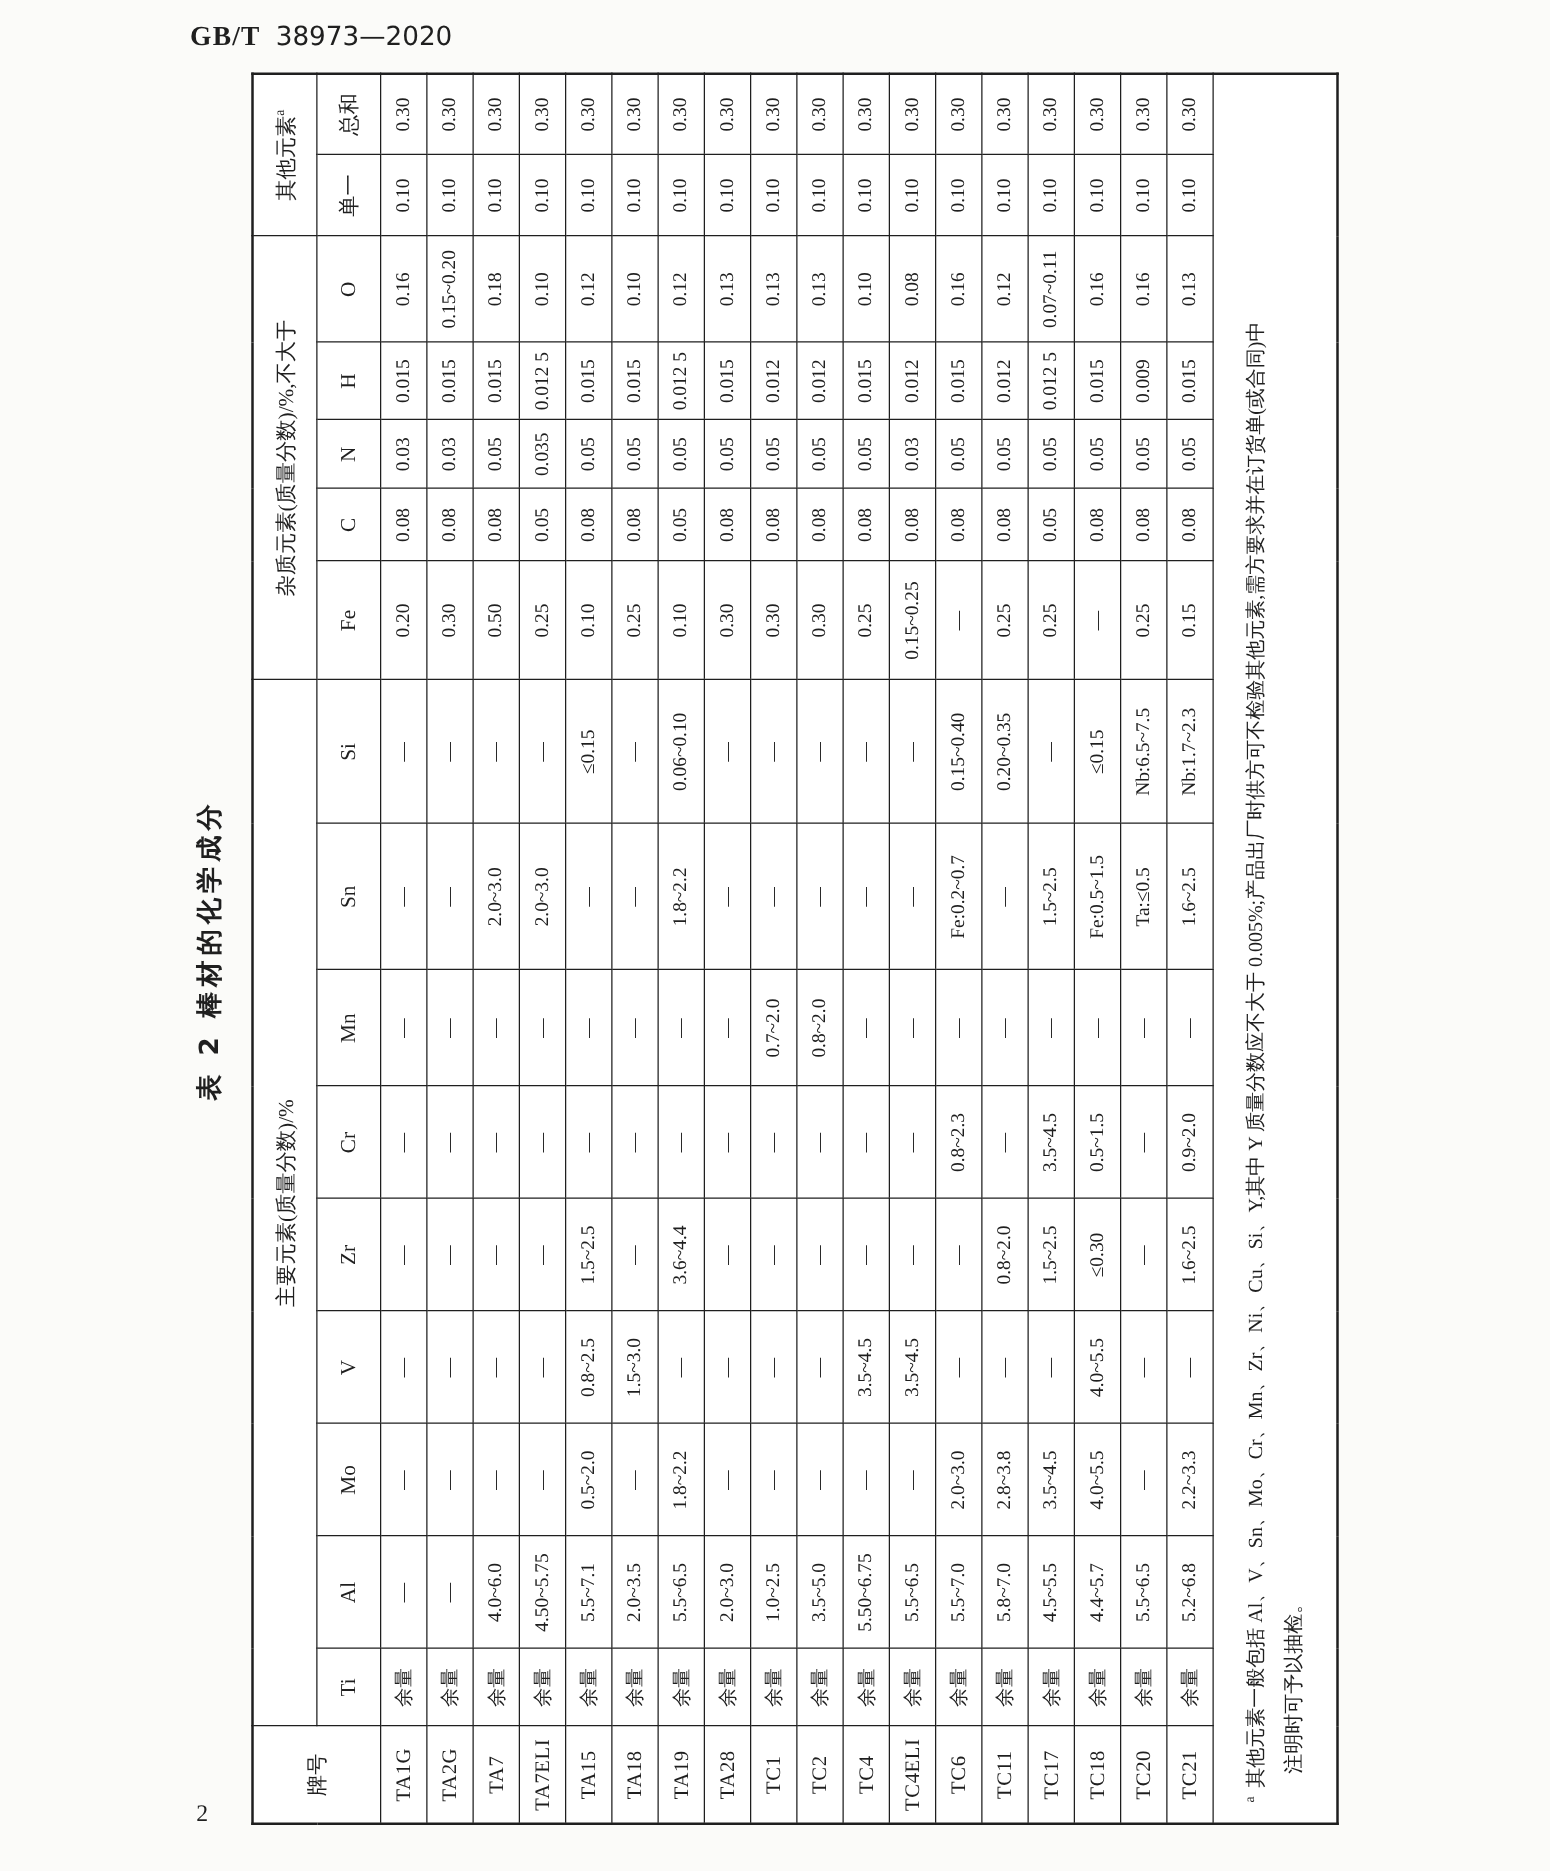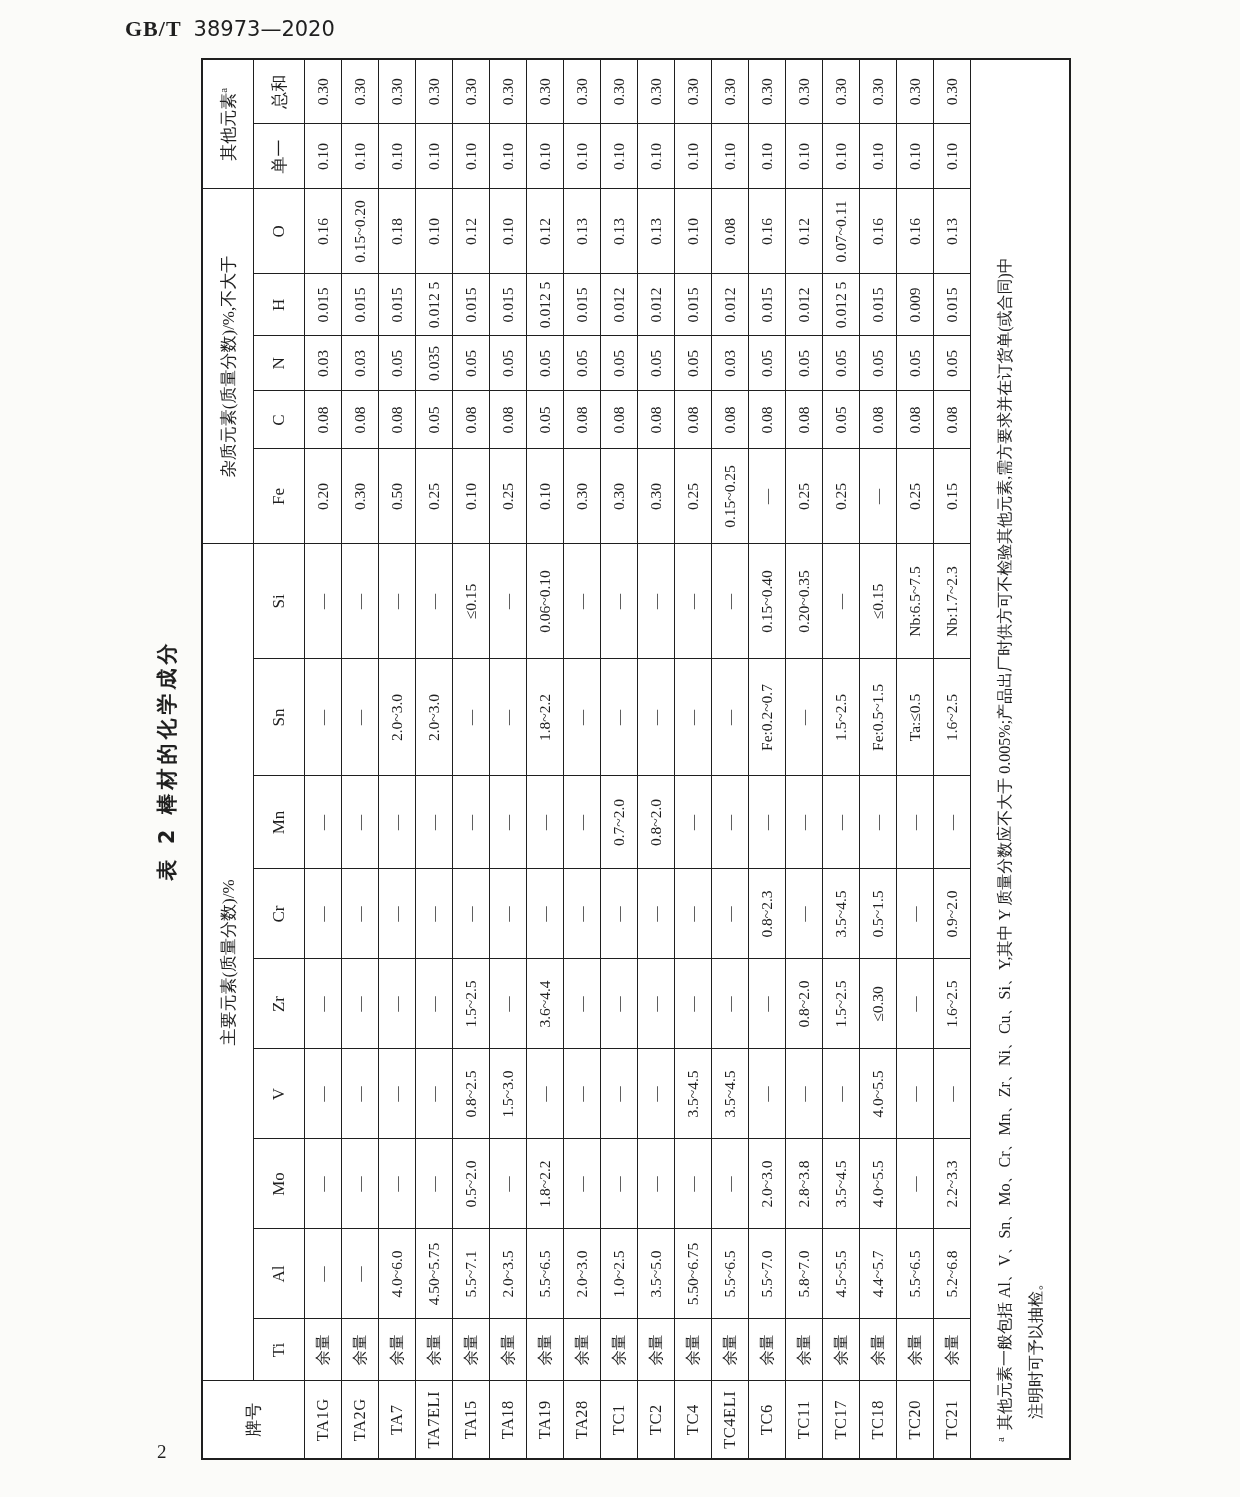--- a/index.html
+++ b/index.html
@@ -9,21 +9,21 @@
   html,body{margin:0;padding:0;background:#e8e8e6;}
   .page{
     position:relative;
     width:1240px;height:1497px;
     background:var(--paper);
     overflow:hidden;
     font-family:"Liberation Serif","DejaVu Serif",serif;
     color:var(--ink);
   }
   .doc-header{
-    position:absolute;left:125px;top:14px;
+    position:absolute;left:152px;top:14px;
     font-size:22px;line-height:30px;white-space:nowrap;
   }
   .doc-header .prefix{font-weight:bold;letter-spacing:1px;}
   .doc-header .num{
     font-family:"DejaVu Sans","Liberation Sans",sans-serif;
     font-size:21px;margin-left:12px;
   }
   .page-number{
     position:absolute;left:157px;top:1441px;
     font-size:19px;

